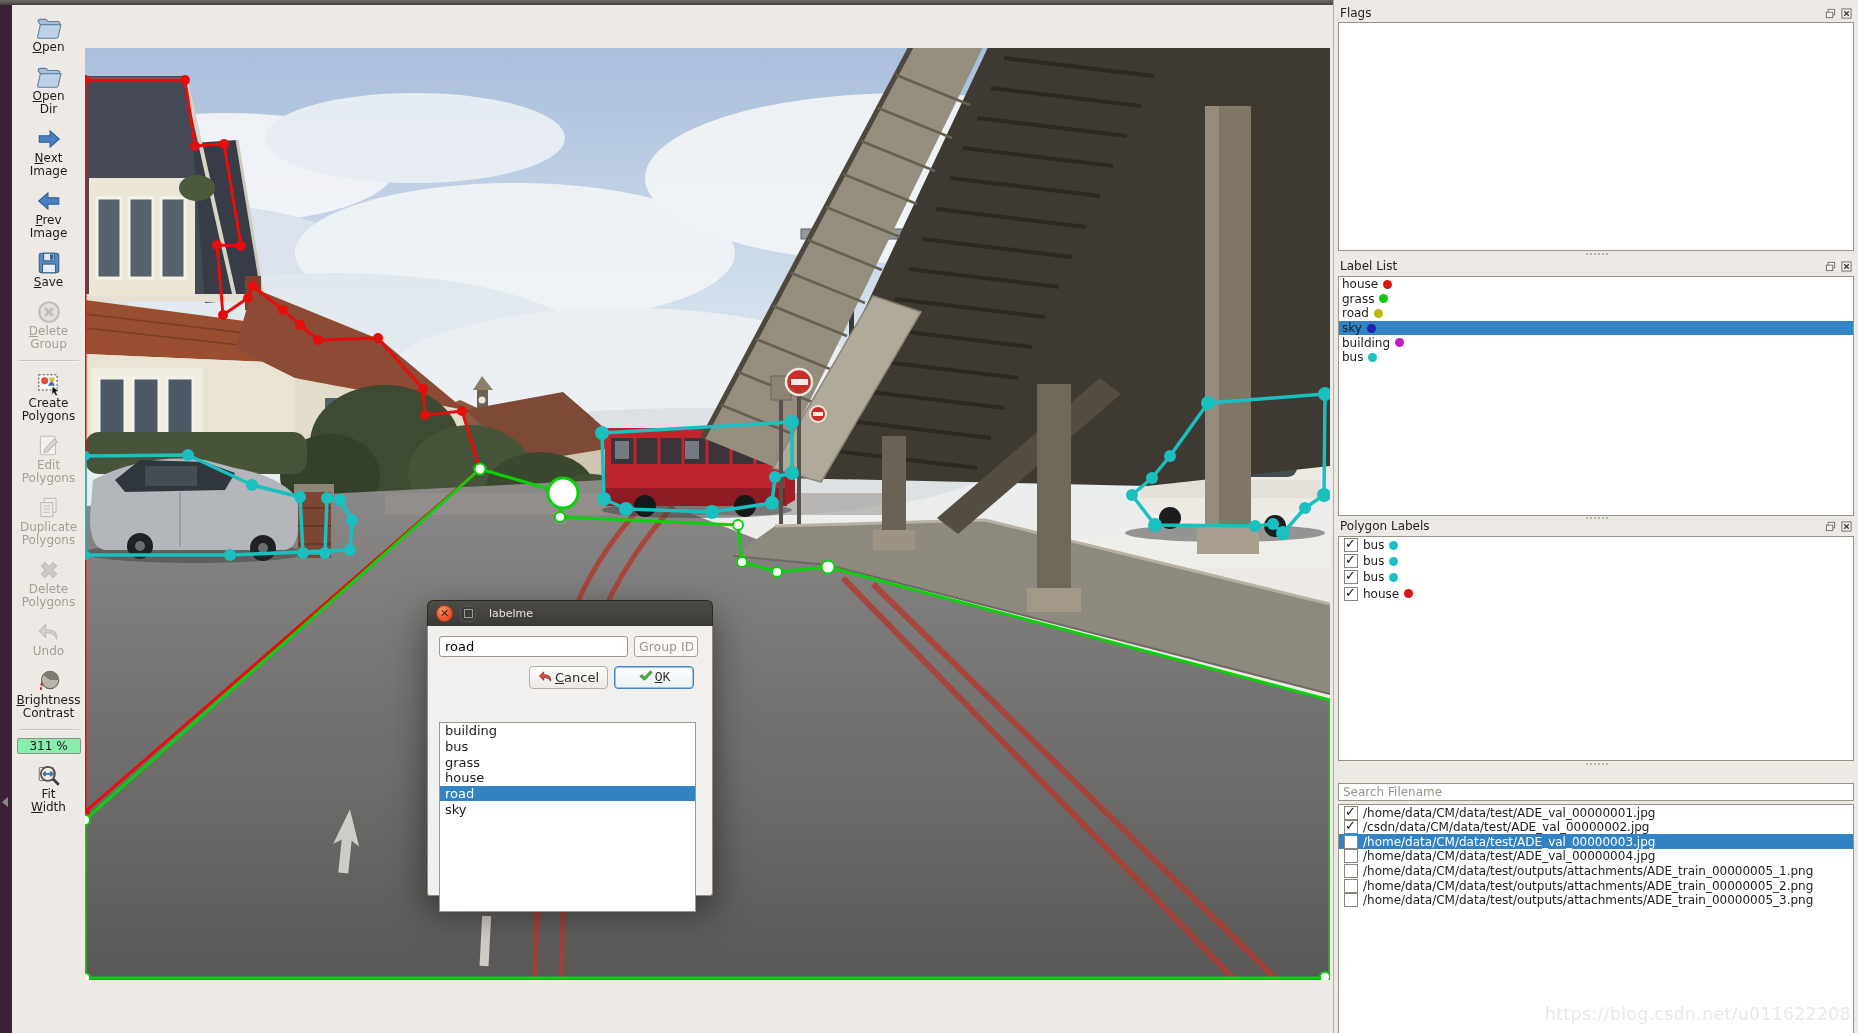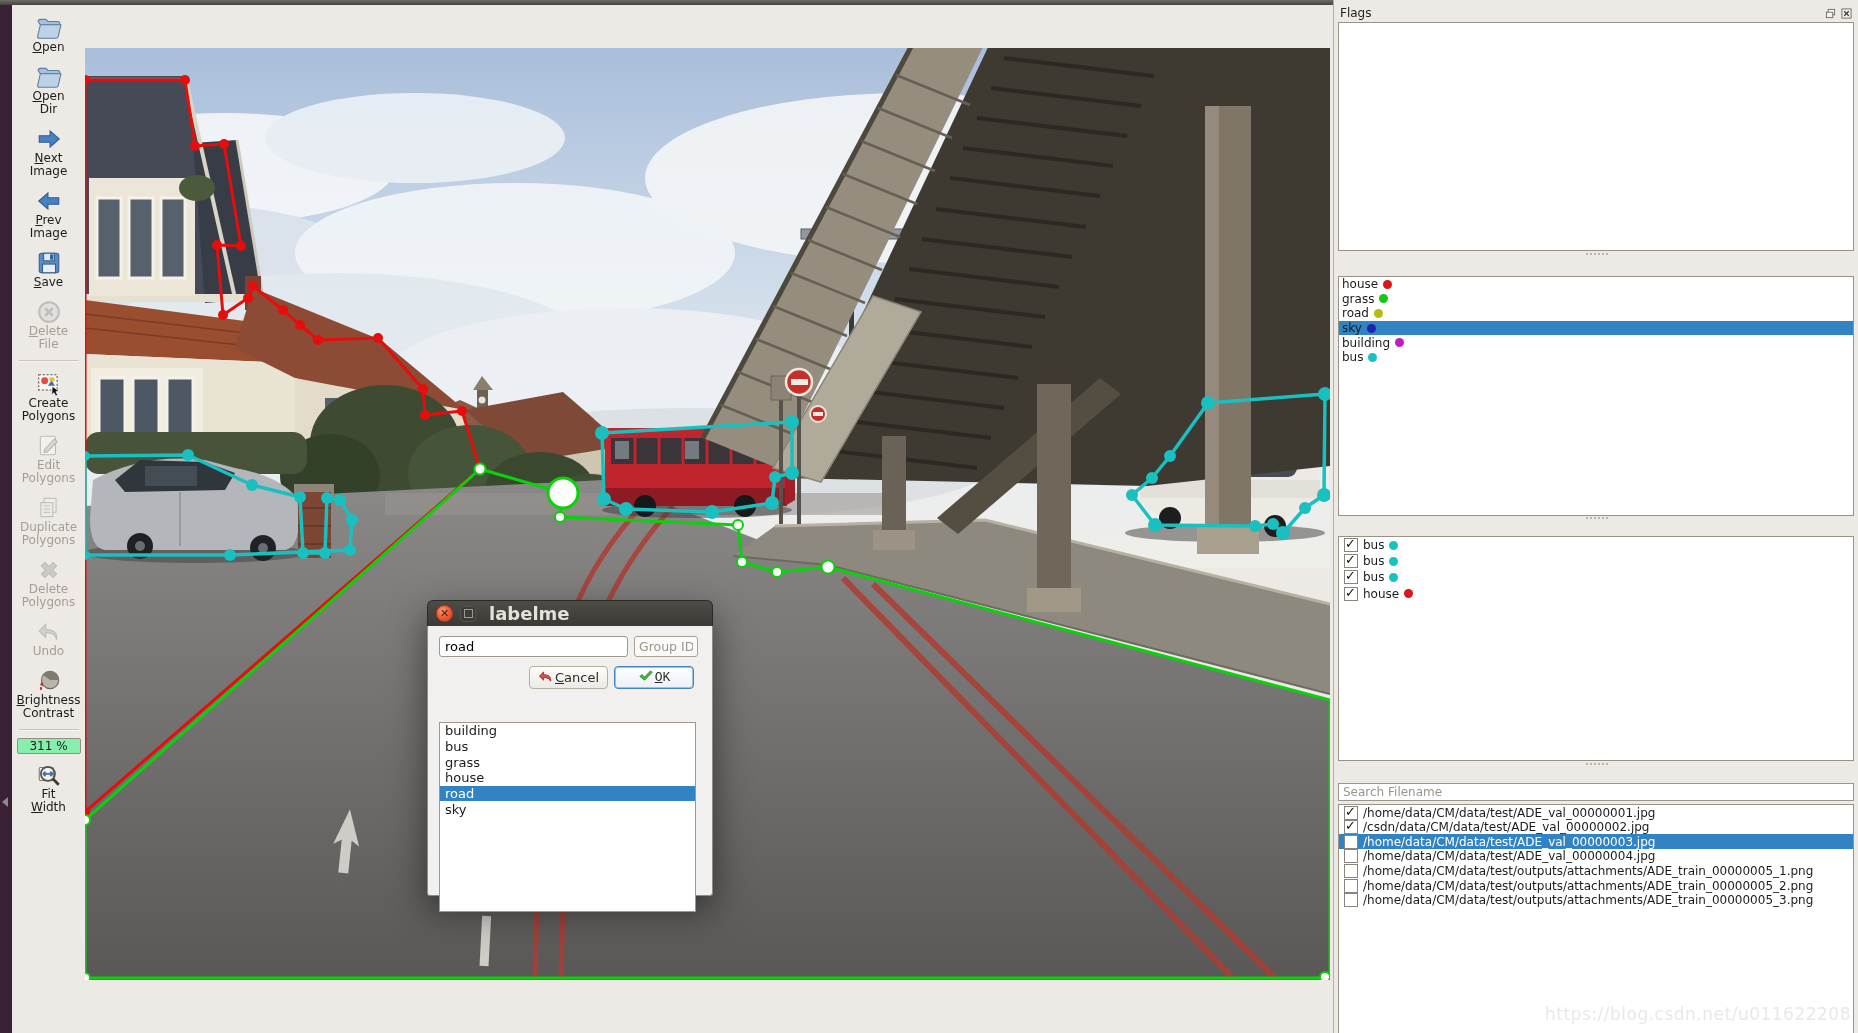--- a/index.html
+++ b/index.html
@@ -60,21 +60,21 @@
       box-shadow:0 14px 36px rgba(0,0,0,.5);border-radius:7px 7px 3px 3px;}
   .dlg-titlebar{height:26px;background:linear-gradient(#4d4c47,#3a3935);border-radius:6px 6px 0 0;
       display:flex;align-items:center;padding:0 8px;gap:7px;border:1px solid #2b2a27;border-bottom:none;box-sizing:border-box;}
   .dlg-close{width:17px;height:17px;border-radius:50%;
       background:radial-gradient(circle at 35% 30%,#f39a6d,#e8542f 60%,#d4431f);
       border:1px solid #b83a1a;color:#4a1505;font-size:11px;font-weight:bold;line-height:15px;
       text-align:center;box-sizing:border-box;}
   .dlg-max{width:16px;height:16px;border-radius:4px;background:#3d3c38;border:1px solid #55544f;
       display:flex;align-items:center;justify-content:center;box-sizing:border-box;}
   .dlg-max span{width:7px;height:7px;border:1px solid #9c9a94;display:block;}
-  .dlg-title{color:#e6e2da;font-weight:bold;font-size:18px;margin-left:6px;}
+  .dlg-title{color:#e6e2da;font-weight:normal;font-size:11px;margin-left:6px;}
   .dlg-body{position:relative;height:270px;background:#f2f0ee;border:1px solid #8f8a82;border-top:none;
       border-radius:0 0 3px 3px;box-sizing:border-box;}
   .dlg-input{position:absolute;left:11px;top:10px;width:189px;height:21px;border:1px solid #9f978b;
       border-radius:3px;background:#fff;font-family:inherit;font-size:13px;padding:0 5px;box-sizing:border-box;}
   .dlg-groupid{position:absolute;left:206px;top:10px;width:64px;height:21px;border:1px solid #aaa296;
       border-radius:3px;background:#fbfaf8;font-family:inherit;font-size:12.5px;padding:0 4px;box-sizing:border-box;}
   .dlg-groupid::placeholder{color:#9c968c;}
   .dlg-btn{position:absolute;top:40px;height:23px;border:1px solid #b5aea3;border-radius:4px;
       background:linear-gradient(#fdfdfc,#edeae5);font-family:inherit;font-size:13px;color:#2b2b2b;
       display:flex;align-items:center;justify-content:center;gap:2px;padding:0;}
@@ -148,21 +148,21 @@
         <span class="tb-line"><u>S</u>ave</span>
       </div>
       <div class="tb-item disabled">
         <span class="tb-icon">
           <svg viewBox="0 0 24 24" width="26" height="26">
             <circle cx="12" cy="12" r="9" fill="#d8d5d0" stroke="#8f8b85" stroke-width="2"></circle>
             <path d="M8.5 8.5l7 7M15.5 8.5l-7 7" stroke="#8f8b85" stroke-width="2.4"></path>
           </svg>
         </span>
         <span class="tb-line"><u>D</u>elete</span>
-        <span class="tb-line">File</span>
+        <span class="tb-line">Group</span>
       </div>
       <div class="tb-sep"></div>
       <div class="tb-item">
         <span class="tb-icon">
           <svg viewBox="0 0 24 24" width="26" height="26">
             <rect x="2.5" y="3.5" width="17" height="14" fill="#f7f6f3" stroke="#555" stroke-dasharray="2 1.6"></rect>
             <circle cx="8" cy="9" r="3.2" fill="#e34f3f"></circle>
             <path d="M11 13.5l3.4-5 3.2 5z" fill="#3f6fb5"></path>
             <rect x="12.5" y="6" width="4.5" height="3.6" fill="#e9b73c"></rect>
             <path d="M15 14l6.5 4.8-3.1.4 1.6 3-1.8 1-1.6-3.1-2.2 2z" fill="#111" stroke="#fff" stroke-width=".7"></path>
@@ -557,20 +557,37 @@
 
     <div class="splitter" style="top:251px">
         <i></i>
         <i></i>
         <i></i>
         <i></i>
         <i></i>
         <i></i>
       </div>
 
+    <div class="p-title" style="top:258px">
+      <span class="t">Label List</span>
+      <span class="p-btns">
+          <span class="p-btn">
+            <svg viewBox="0 0 12 12" width="11" height="11">
+              <rect x="3.5" y="1.5" width="7" height="6" fill="#fff" stroke="#6f6a62"></rect>
+              <rect x="1.5" y="4.5" width="7" height="6" fill="#f2f0ec" stroke="#6f6a62"></rect>
+            </svg>
+          </span>
+          <span class="p-btn">
+            <svg viewBox="0 0 12 12" width="11" height="11">
+              <rect x="1" y="1" width="10" height="10" fill="#f2f0ec" stroke="#6f6a62"></rect>
+              <path d="M3.5 3.5l5 5M8.5 3.5l-5 5" stroke="#3e3b35" stroke-width="1.4"></path>
+            </svg>
+          </span>
+        </span>
+    </div>
     <div class="p-box" style="top:276px;height:238px" id="label-list-box">
         <div class="lrow">
           <span>house</span>
           <span class="dot" style="background: rgb(220, 22, 22);"></span>
         </div>
         <div class="lrow">
           <span>grass</span>
           <span class="dot" style="background: rgb(23, 198, 23);"></span>
         </div>
         <div class="lrow">
@@ -593,20 +610,37 @@
 
     <div class="splitter" style="top:515px">
         <i></i>
         <i></i>
         <i></i>
         <i></i>
         <i></i>
         <i></i>
       </div>
 
+    <div class="p-title" style="top:518px">
+      <span class="t">Polygon Labels</span>
+      <span class="p-btns">
+          <span class="p-btn">
+            <svg viewBox="0 0 12 12" width="11" height="11">
+              <rect x="3.5" y="1.5" width="7" height="6" fill="#fff" stroke="#6f6a62"></rect>
+              <rect x="1.5" y="4.5" width="7" height="6" fill="#f2f0ec" stroke="#6f6a62"></rect>
+            </svg>
+          </span>
+          <span class="p-btn">
+            <svg viewBox="0 0 12 12" width="11" height="11">
+              <rect x="1" y="1" width="10" height="10" fill="#f2f0ec" stroke="#6f6a62"></rect>
+              <path d="M3.5 3.5l5 5M8.5 3.5l-5 5" stroke="#3e3b35" stroke-width="1.4"></path>
+            </svg>
+          </span>
+        </span>
+    </div>
     <div class="p-box" style="top:536px;height:223px" id="polygon-labels-box">
         <div class="lrow prow">
           <span class="cb checked"></span>
           <span>bus</span>
           <span class="dot" style="background: rgb(24, 194, 194);"></span>
         </div>
         <div class="lrow prow">
           <span class="cb checked"></span>
           <span>bus</span>
           <span class="dot" style="background: rgb(24, 194, 194);"></span>

